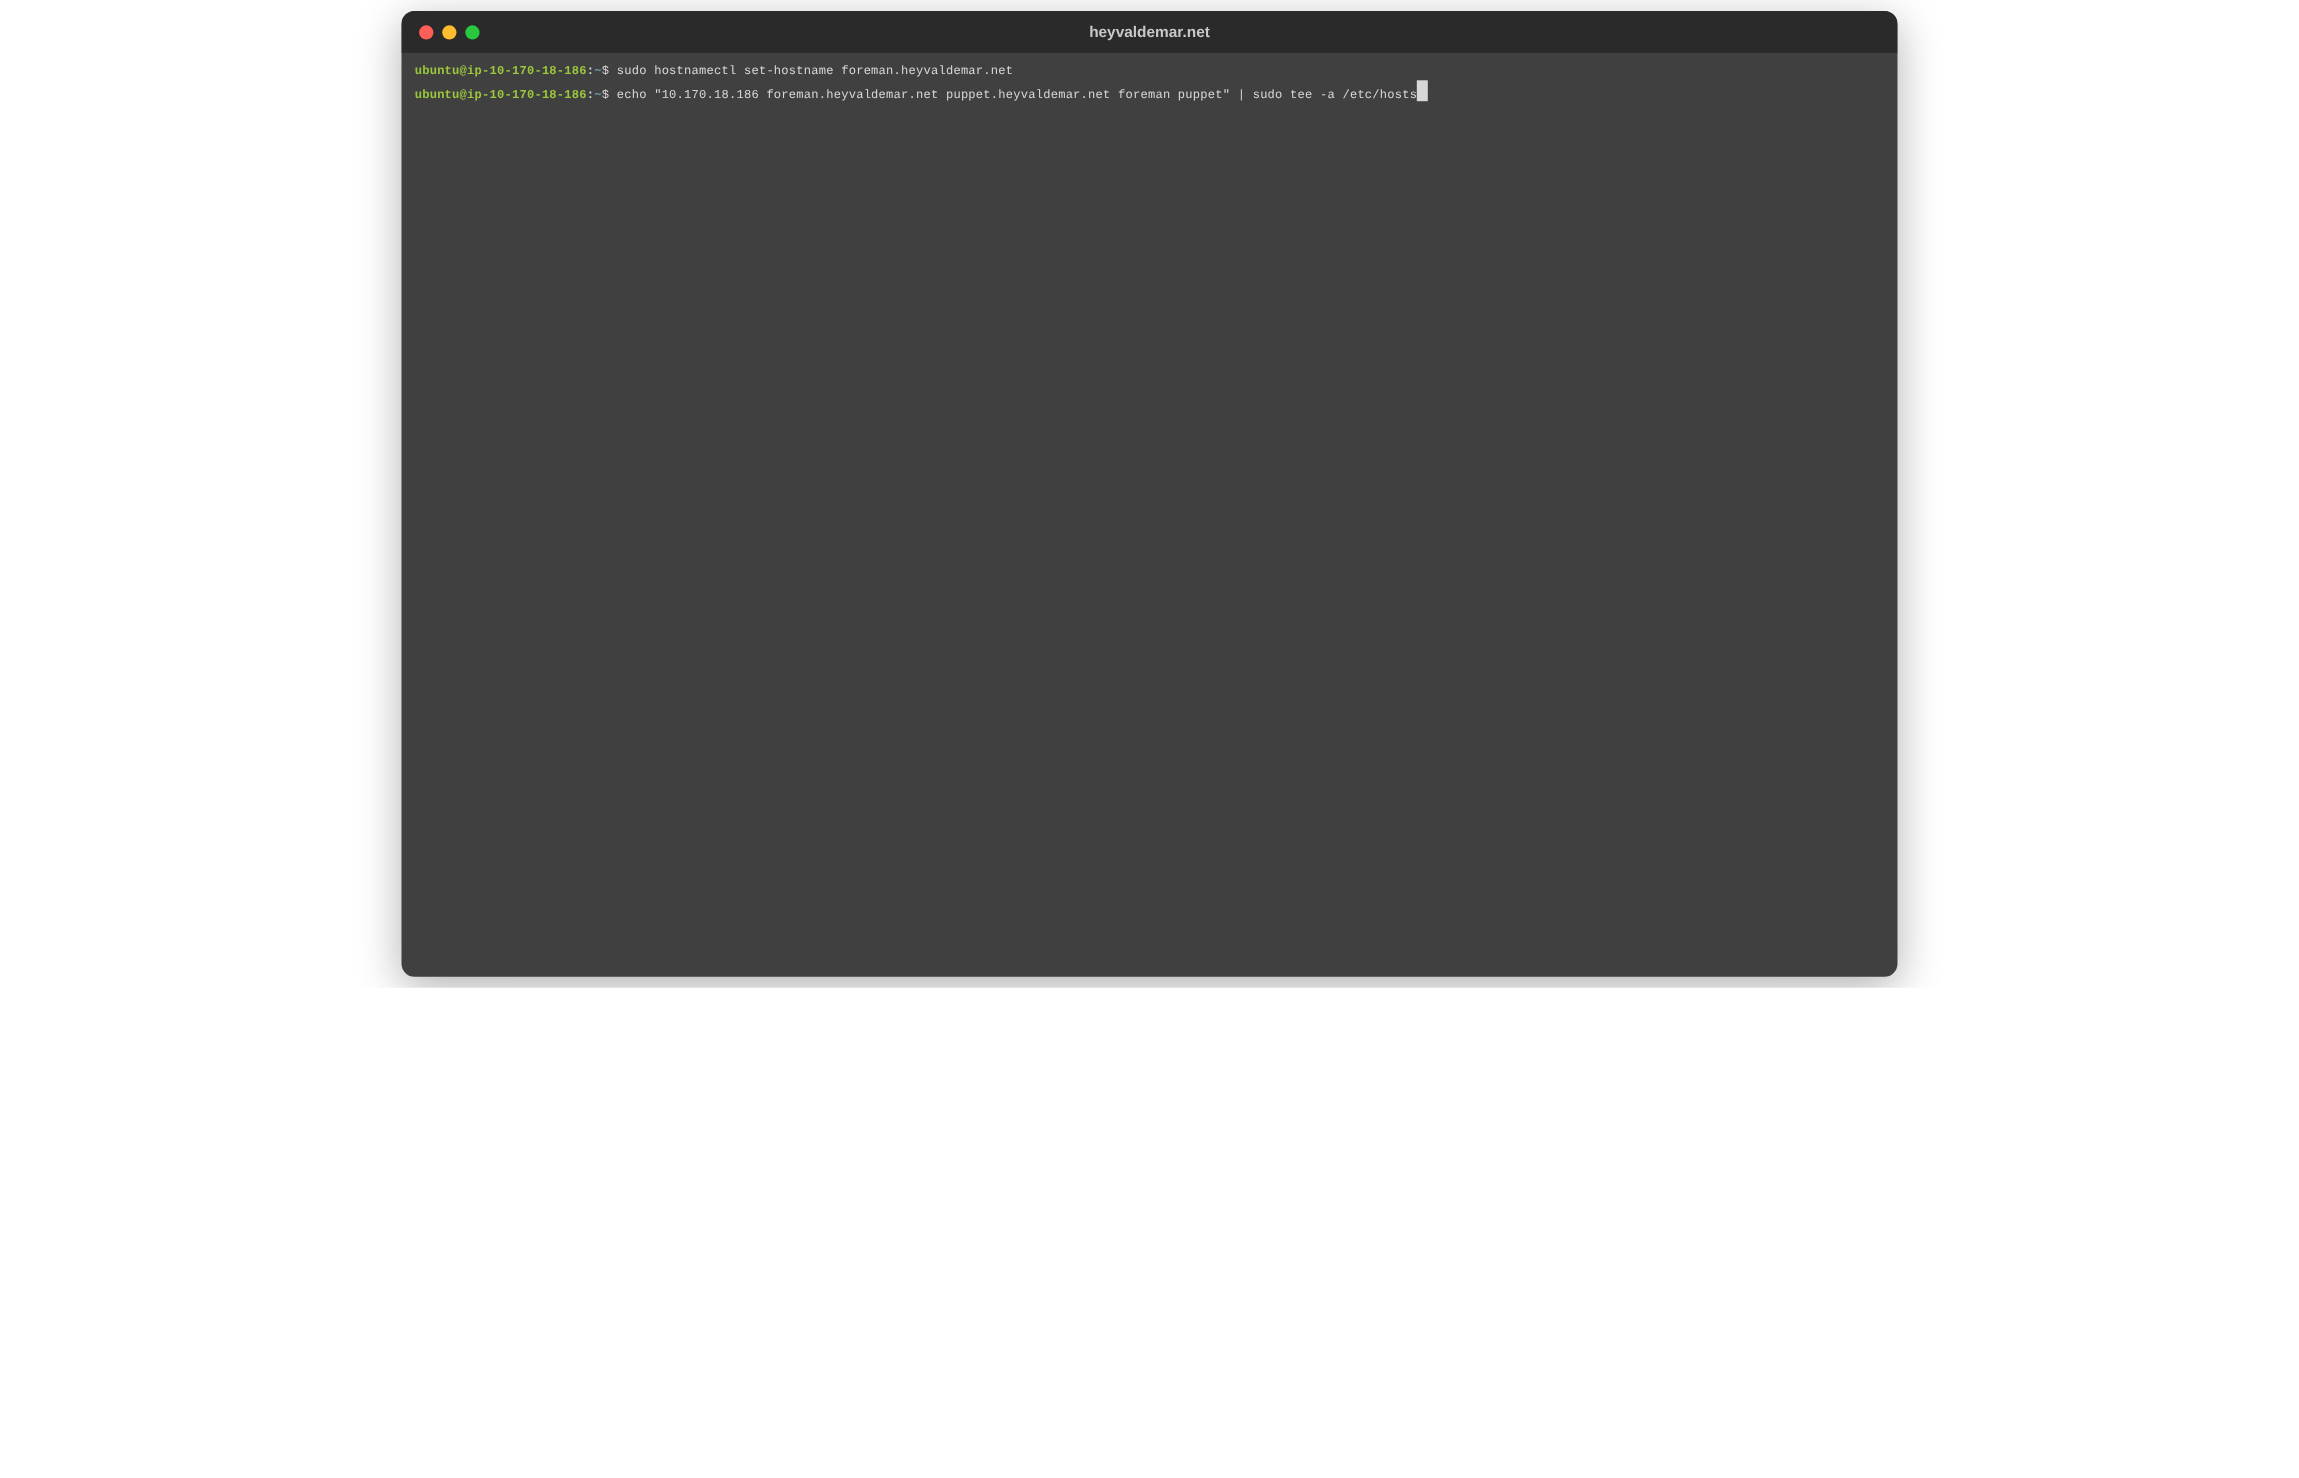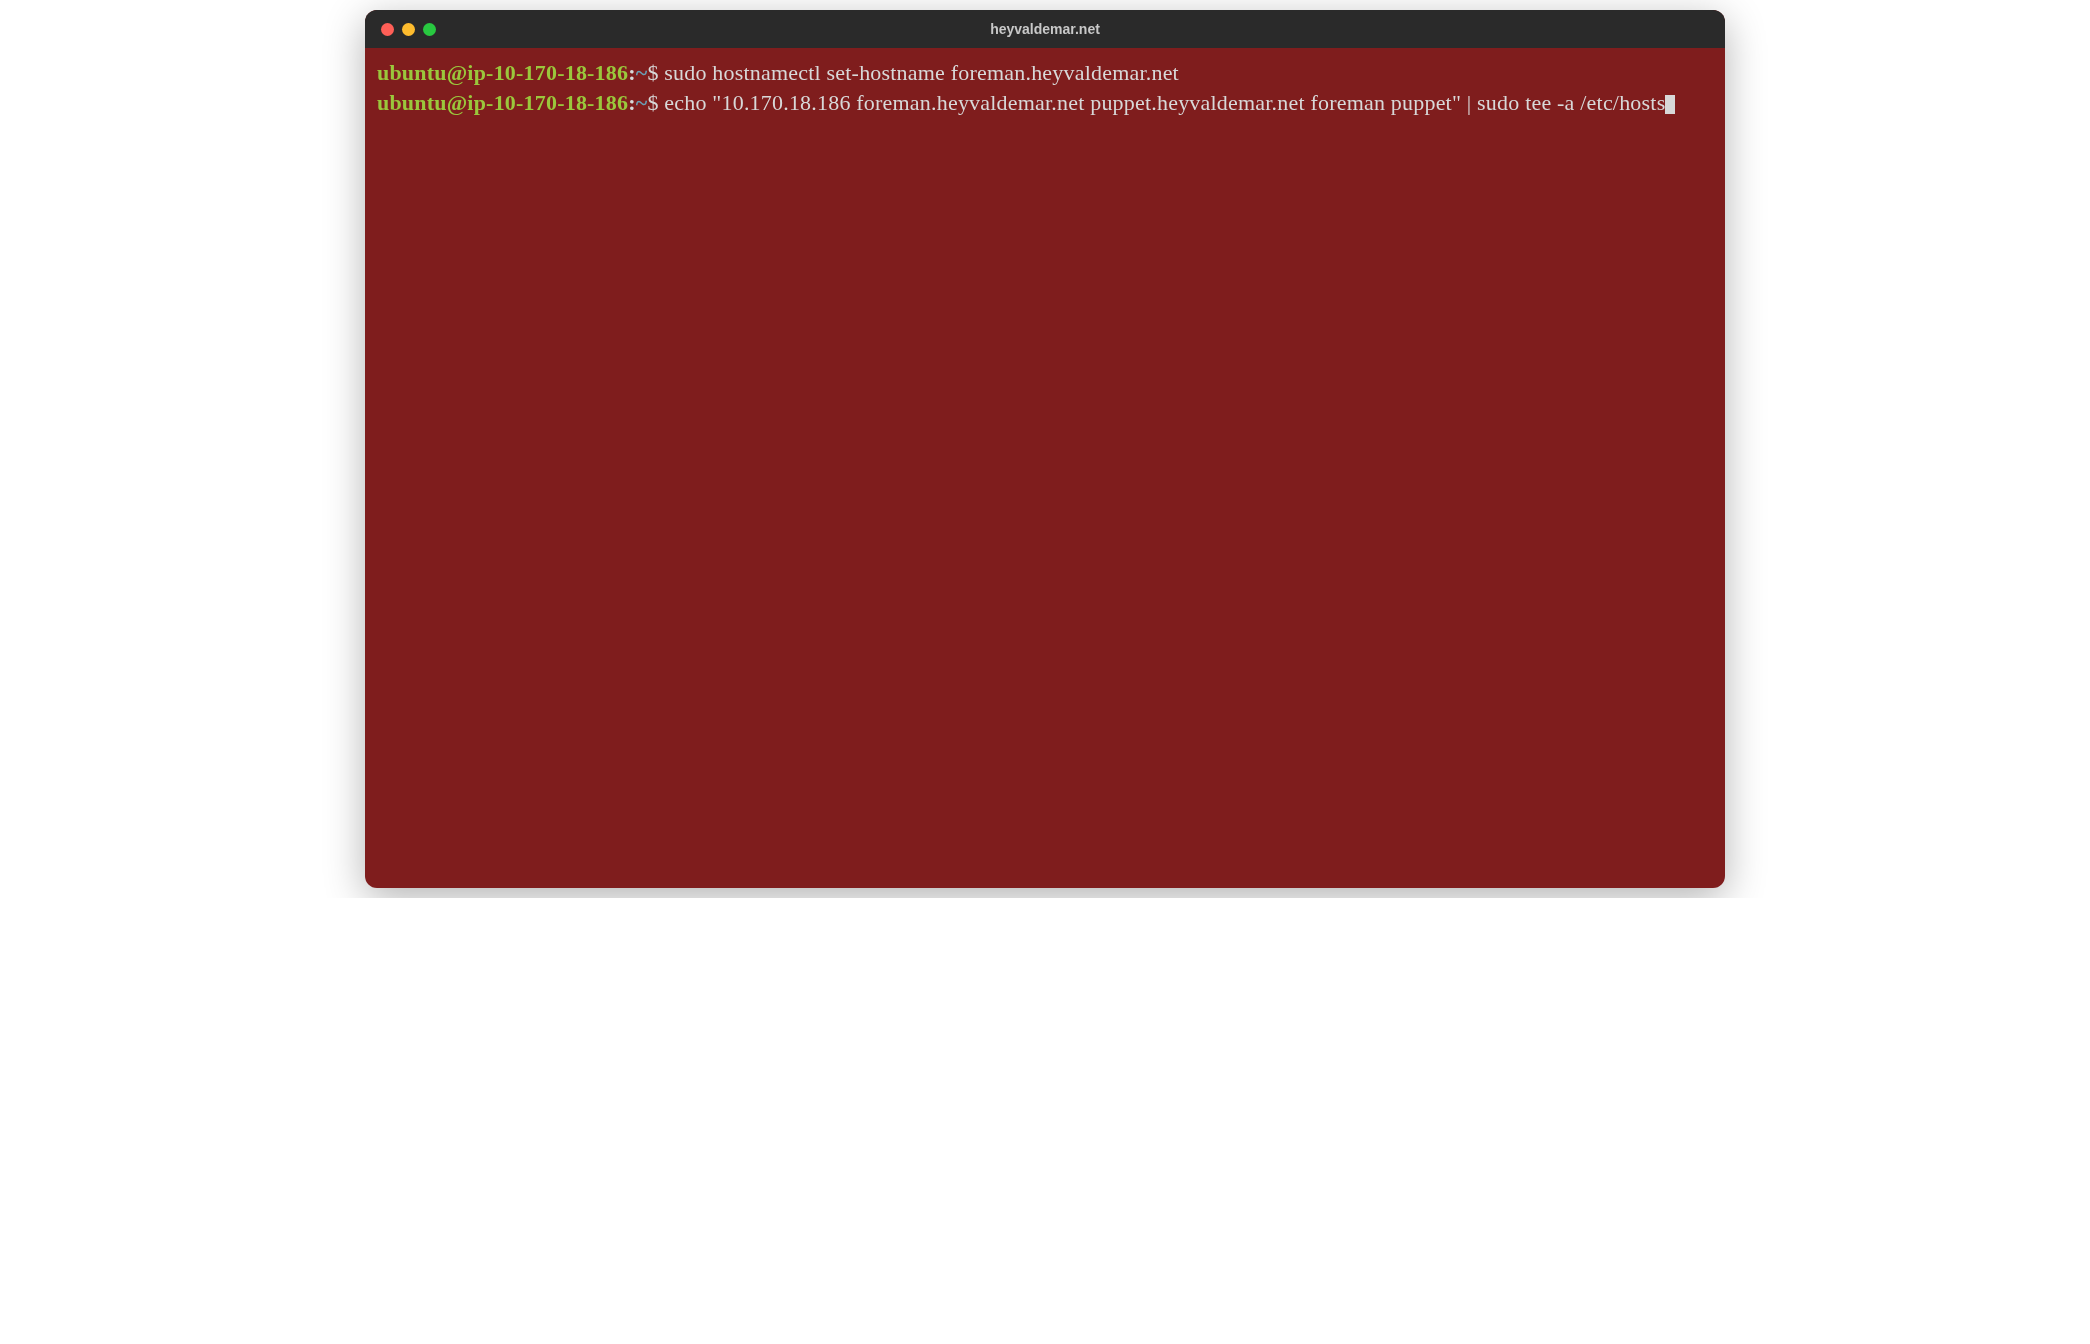--- a/index.html
+++ b/index.html
@@ -11,21 +11,21 @@
       background: #ffffff;
       font-family: "SF Mono", "Menlo", "Monaco", "Consolas", "Liberation Mono", monospace;
       display: flex;
       justify-content: center;
       align-items: flex-start;
       padding: 10px;
     }
     .terminal-window {
       width: 1360px;
       height: 878px;
-      background: #7f1d1d;
+      background: #404040;
       border-radius: 12px;
       overflow: hidden;
       box-shadow: 0 10px 40px rgba(0,0,0,0.3);
       display: flex;
       flex-direction: column;
     }
     .title-bar {
       height: 38px;
       background: #2a2a2a;
       display: flex;
@@ -52,28 +52,27 @@
       left: 50%;
       transform: translateX(-50%);
       color: #c8c8c8;
       font-size: 14px;
       font-weight: 600;
       font-family: -apple-system, BlinkMacSystemFont, "Segoe UI", sans-serif;
     }
     .terminal-body {
       flex: 1;
       padding: 10px 12px;
-      font-size: 22px;
+      font-size: 11px;
       line-height: 1.35;
       letter-spacing: 0.2px;
       white-space: pre-wrap;
       word-break: break-all;
       color: #d8d8d8;
       overflow: hidden;
-      font-family: Liberation Serif, serif;
     }
     .p-user { color: #9ac73c; font-weight: bold; }
     .p-colon { color: #d8d8d8; font-weight: bold; }
     .p-path { color: #6a9fb5; font-weight: bold; }
     .p-dollar { color: #d8d8d8; }
     .cmd { color: #d8d8d8; }
     .cursor {
       display: inline-block;
       width: 10px;
       height: 19px;

